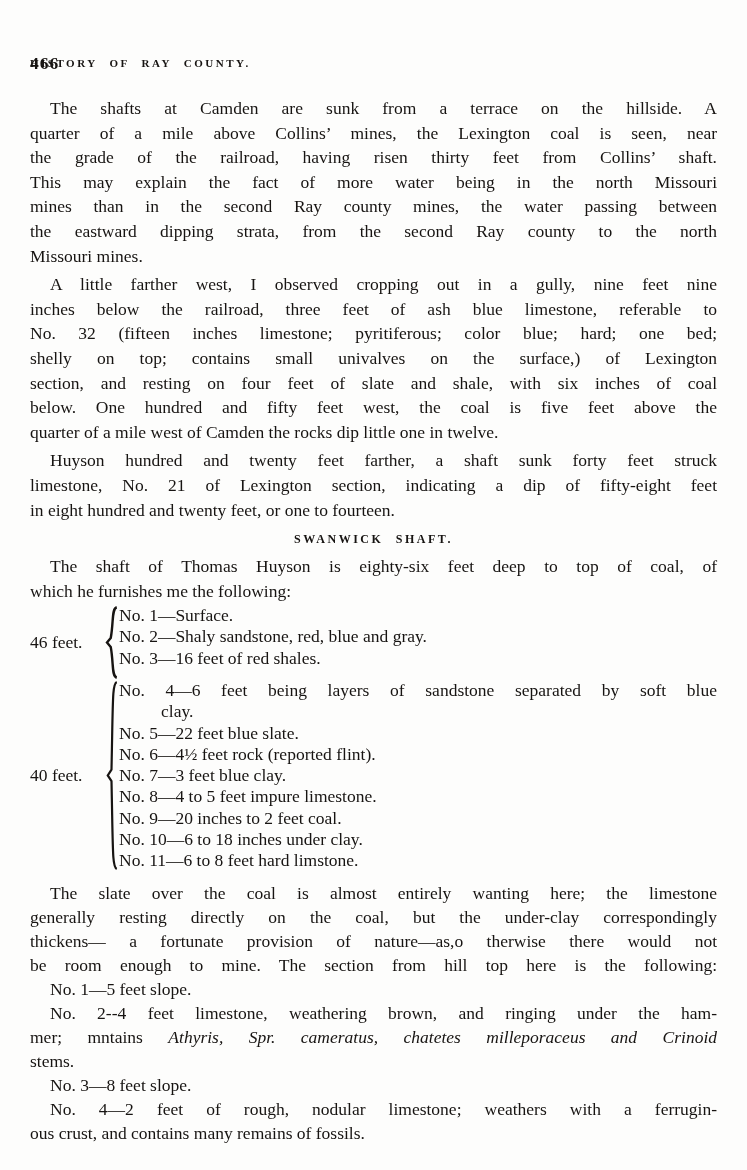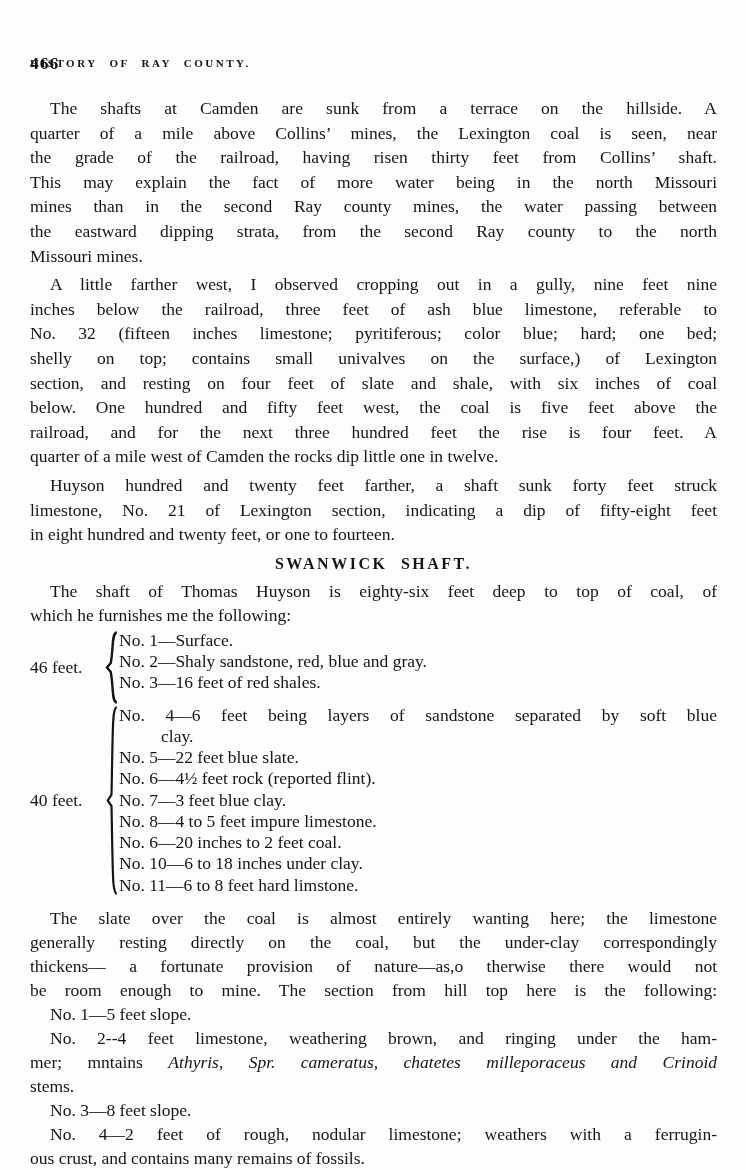--- a/index.html
+++ b/index.html
@@ -47,21 +47,21 @@
     -moz-text-align-last: justify;
     white-space: normal;
   }
   .ln.end { text-align-last: left; -moz-text-align-last: left; }
   .ln.ind { text-indent: 20px; }
   
   .sec-head {
     margin: 7px 0 5px 0;
     text-align: center;
     font-weight: 700;
-    font-size: 16px;
+    font-size: 12px;
     letter-spacing: 2.5px;
     word-spacing: 7px;
     line-height: 20px;
   }
   
   .shaft { margin-top: 2px; }
   .group { display: flex; align-items: stretch; }
   .g-label {
     width: 74px;
     display: flex;
@@ -115,21 +115,20 @@
     <div class="ln end">Missouri mines.</div>
   </div>
 
   <div class="para gap">
     <div class="ln ind">A little farther west, I observed cropping out in a gully, nine feet nine</div>
     <div class="ln">inches below the railroad, three feet of ash blue limestone, referable to</div>
     <div class="ln">No. 32 (fifteen inches limestone; pyritiferous; color blue; hard; one bed;</div>
     <div class="ln">shelly on top; contains small univalves on the surface,) of Lexington</div>
     <div class="ln">section, and resting on four feet of slate and shale, with six inches of coal</div>
     <div class="ln">below.  One hundred and fifty feet west, the coal is five feet above the</div>
-    <div class="ln">railroad, and for the next three hundred feet the rise is four feet.  A</div>
     <div class="ln end">quarter of a mile west of Camden the rocks dip little one in twelve.</div>
   </div>
 
   <div class="para gap">
     <div class="ln ind">Huyson hundred and twenty feet farther, a shaft sunk forty feet struck</div>
     <div class="ln">limestone, No. 21 of Lexington section, indicating a dip of fifty-eight feet</div>
     <div class="ln end">in eight hundred and twenty feet, or one to fourteen.</div>
   </div>
 
   <div class="sec-head">SWANWICK SHAFT.</div>
@@ -162,21 +161,21 @@
           <path d="M17 1 C11 2 12 10 10 47 L5 50 L10 53 C12 90 11 98 17 99" fill="none" stroke="#171412" stroke-width="2.2" vector-effect="non-scaling-stroke"></path>
         </svg>
       </div>
       <div class="g-items">
         <div class="ln just">No. 4—6 feet being layers of sandstone separated by soft blue</div>
         <div class="ln cont">clay.</div>
         <div class="ln">No. 5—22 feet blue slate.</div>
         <div class="ln">No. 6—4½ feet rock (reported flint).</div>
         <div class="ln">No. 7—3 feet blue clay.</div>
         <div class="ln">No. 8—4 to 5 feet impure limestone.</div>
-        <div class="ln">No. 6—20 inches to 2 feet coal.</div>
+        <div class="ln">No. 9—20 inches to 2 feet coal.</div>
         <div class="ln">No. 10—6 to 18 inches under clay.</div>
         <div class="ln">No. 11—6 to 8 feet hard limstone.</div>
       </div>
     </div>
 
   </div>
 
   <div class="closing">
     <div class="para">
       <div class="ln ind">The slate over the coal is almost entirely wanting here;  the limestone</div>

